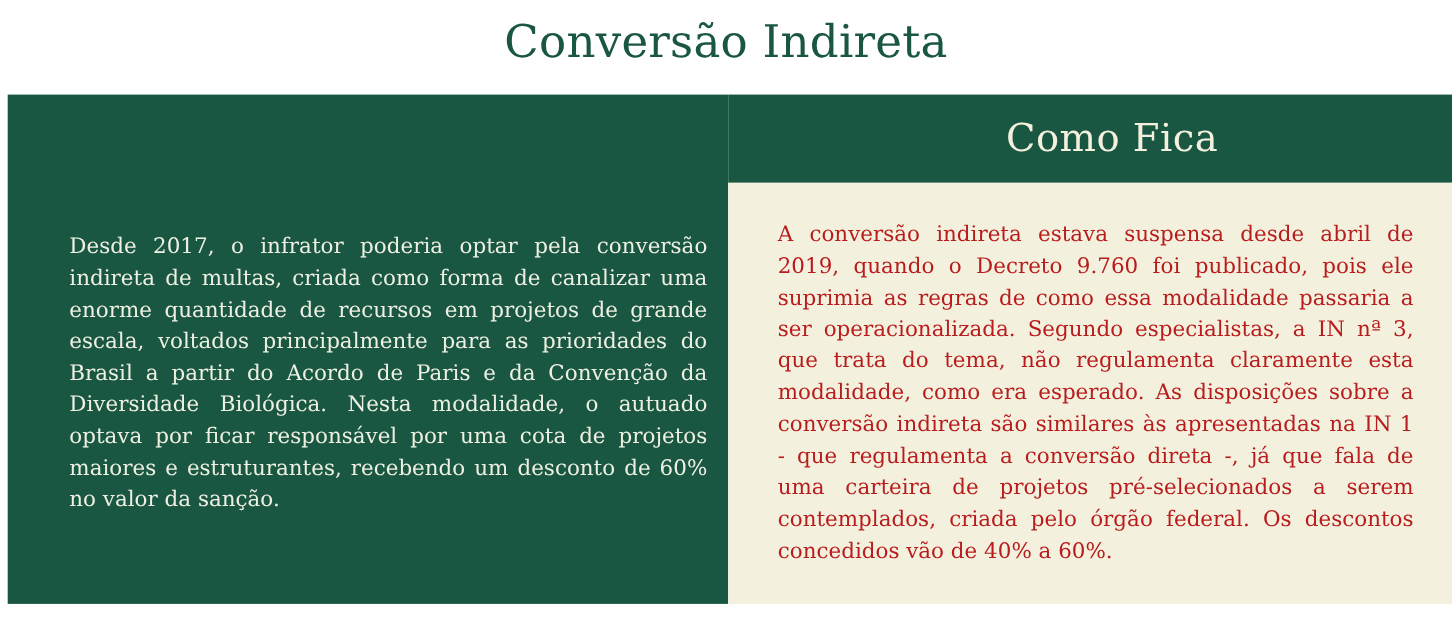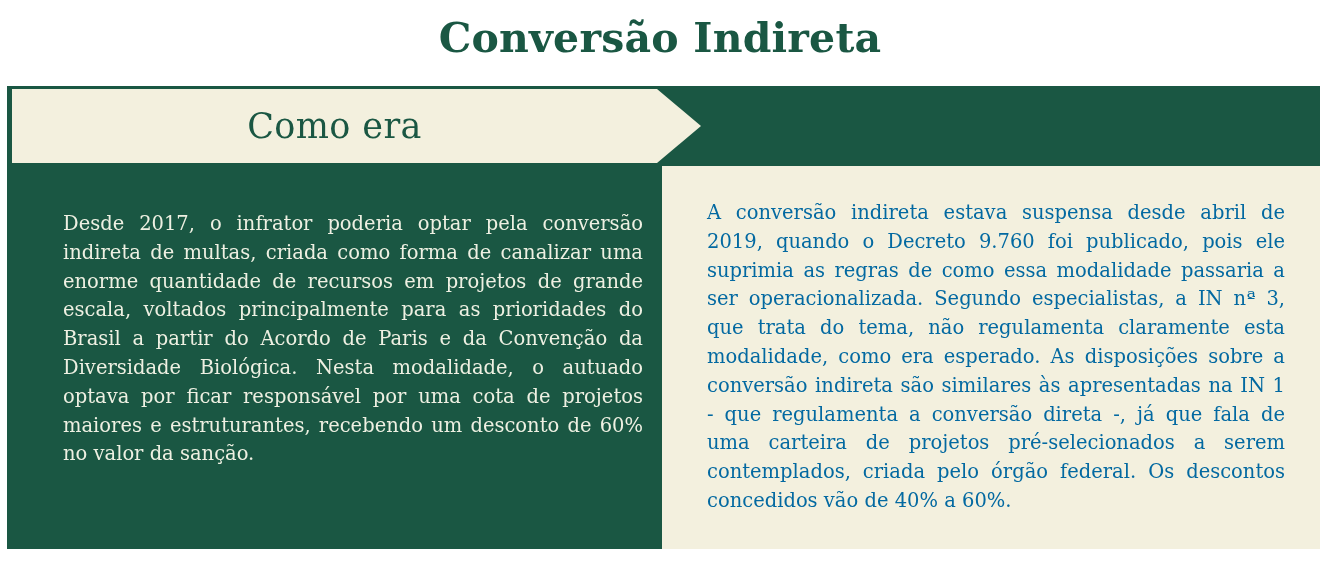--- a/index.html
+++ b/index.html
@@ -24,21 +24,21 @@
   }
 
   
   .title {
     position: absolute;
     top: 13px;
     left: 0;
     width: 1320px;
     text-align: center;
     font-family: "DejaVu Serif", "Liberation Serif", serif;
-    font-weight: 700;
+    font-weight: 400;
     font-size: 41px;
     letter-spacing: 0.2px;
     color: #1a5743;
     line-height: 1.25;
     white-space: nowrap;
   }
 
   
   .compare {
     position: absolute;
@@ -143,21 +143,21 @@
   .body-right {
     position: absolute;
     top: 113px;
     left: 700px;
     width: 578px;
     text-align: justify;
     text-justify: inter-word;
     font-family: "DejaVu Serif", "Liberation Serif", serif;
     font-size: 19.5px;
     line-height: 28.8px;
-    color: #0369a1;
+    color: #b91c1c;
     margin: 0;
     hyphens: none;
   }
 
   
   .footer-sliver {
     position: absolute;
     left: 28px;
     top: 563px;
     width: 1000px;
@@ -176,24 +176,22 @@
 <div class="page">
 
   <div class="title">Conversão Indireta</div>
 
   <div class="compare">
 
     <div class="col-left"></div>
     <div class="col-right"></div>
     <div class="right-header-band"></div>
 
-    <div class="left-banner">
-      <div class="banner-label">Como era</div>
-    </div>
 
+    <div class="right-label">Como Fica</div>
 
     <p class="body-left">Desde 2017, o infrator poderia optar pela conversão indireta de multas, criada como forma de canalizar uma enorme quantidade de recursos em projetos de grande escala, voltados principalmente para as prioridades do Brasil a partir do Acordo de Paris e da Convenção da Diversidade Biológica. Nesta modalidade, o autuado optava por ficar responsável por uma cota de projetos maiores e estruturantes, recebendo um desconto de 60% no valor da sanção.</p>
 
     <p class="body-right">A conversão indireta estava suspensa desde abril de 2019, quando o Decreto 9.760 foi publicado, pois ele suprimia as regras de como essa modalidade passaria a ser operacionalizada. Segundo especialistas, a IN nª 3, que trata do tema, não regulamenta claramente esta modalidade, como era esperado. As disposições sobre a conversão indireta são similares às apresentadas na IN 1 - que regulamenta a conversão direta -, já que fala de uma carteira de projetos pré-selecionados a serem contemplados, criada pelo órgão federal. Os descontos concedidos vão de 40% a 60%.</p>
 
   </div>
 
   <div class="footer-sliver"></div>
 
 </div>

